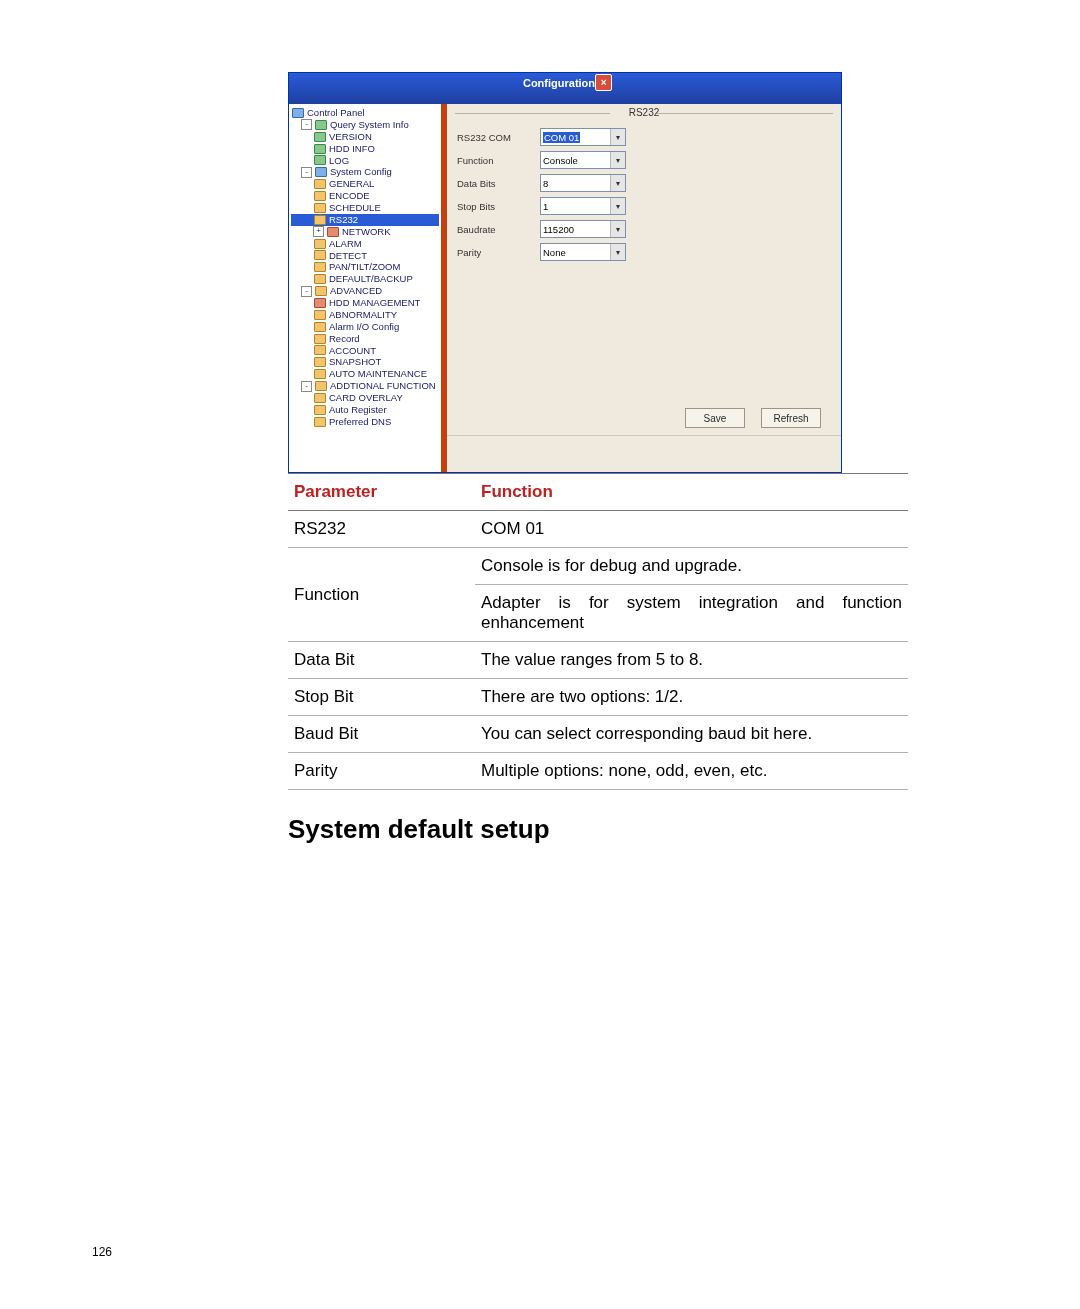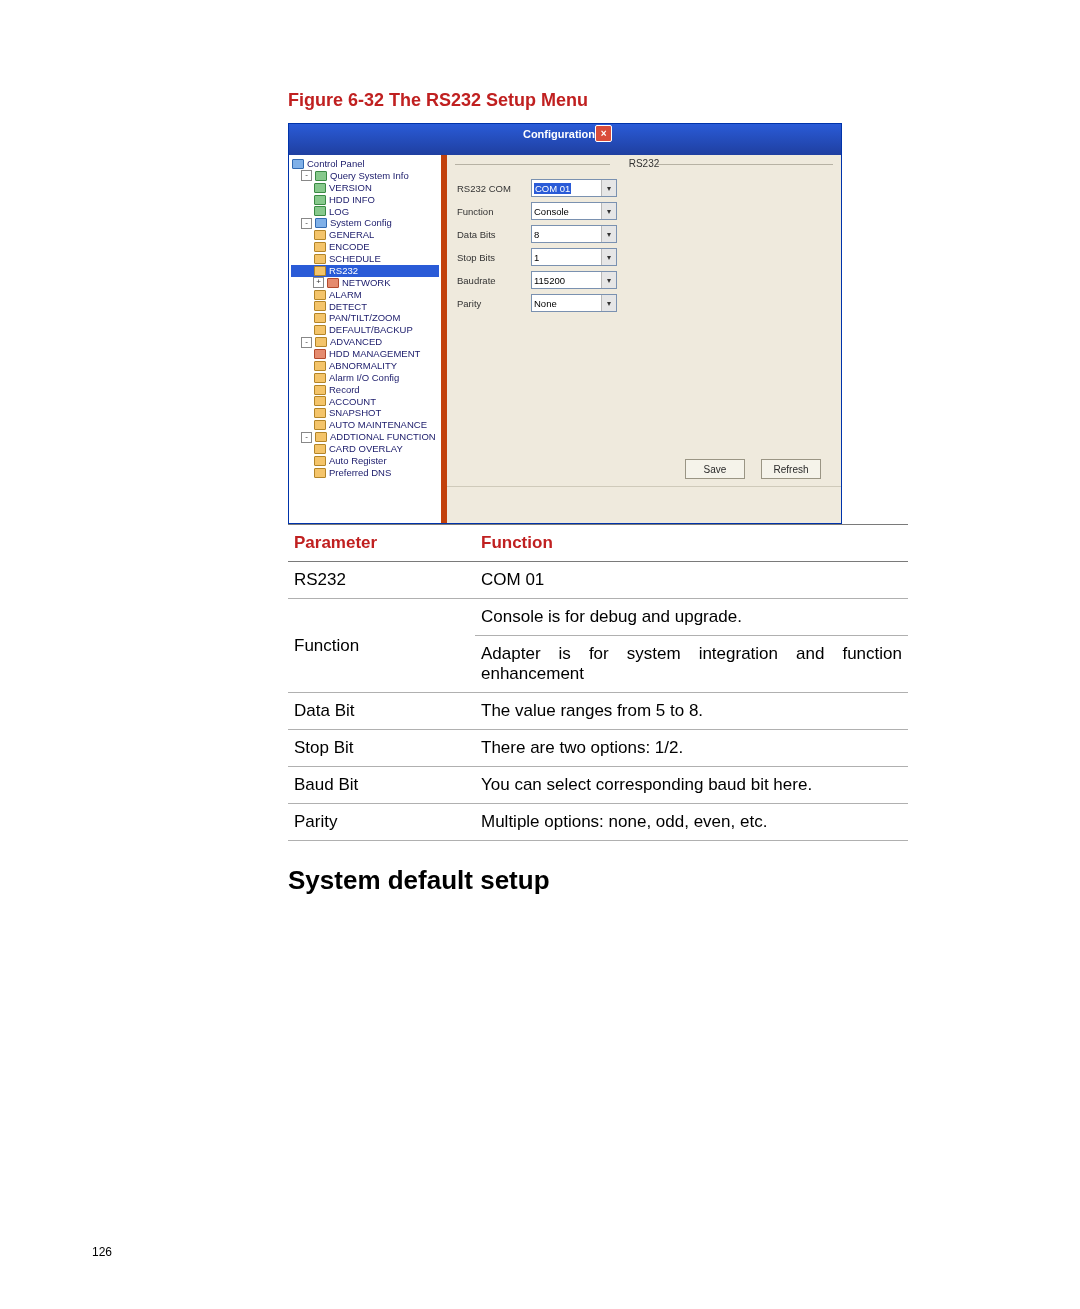--- a/index.html
+++ b/index.html
@@ -122,21 +122,21 @@
   .grp-line-r { left:210px; right:8px; }
   .fields {
     margin-top: 18px;
   }
   .field-row {
     display: flex;
     align-items: center;
     margin-bottom: 5px;
   }
   .field-row label {
-    width: 74px;
+    width: 83px;
     font-size: 9.5px;
     color: #333;
   }
   .sel-wrap {
     display: flex;
     align-items: center;
     background: #fff;
     border: 1px solid #7a91b0;
     height: 16px;
     width: 80px;
@@ -217,21 +217,20 @@
     bottom: 50px;
     left: 92px;
     font-size: 12px;
   }
 </style>
 </head>
 <body>
 
 <div class="page">
 
-  <div class="caption">Figure 6-32 The RS232 Setup Menu</div>
 
   <div class="window">
     <div class="titlebar">
       <span>Configuration</span>
       <span class="close">×</span>
     </div>
     <div class="win-body">
       <div class="tree">
         <div class="row">
             <span class="ic blue"></span>

